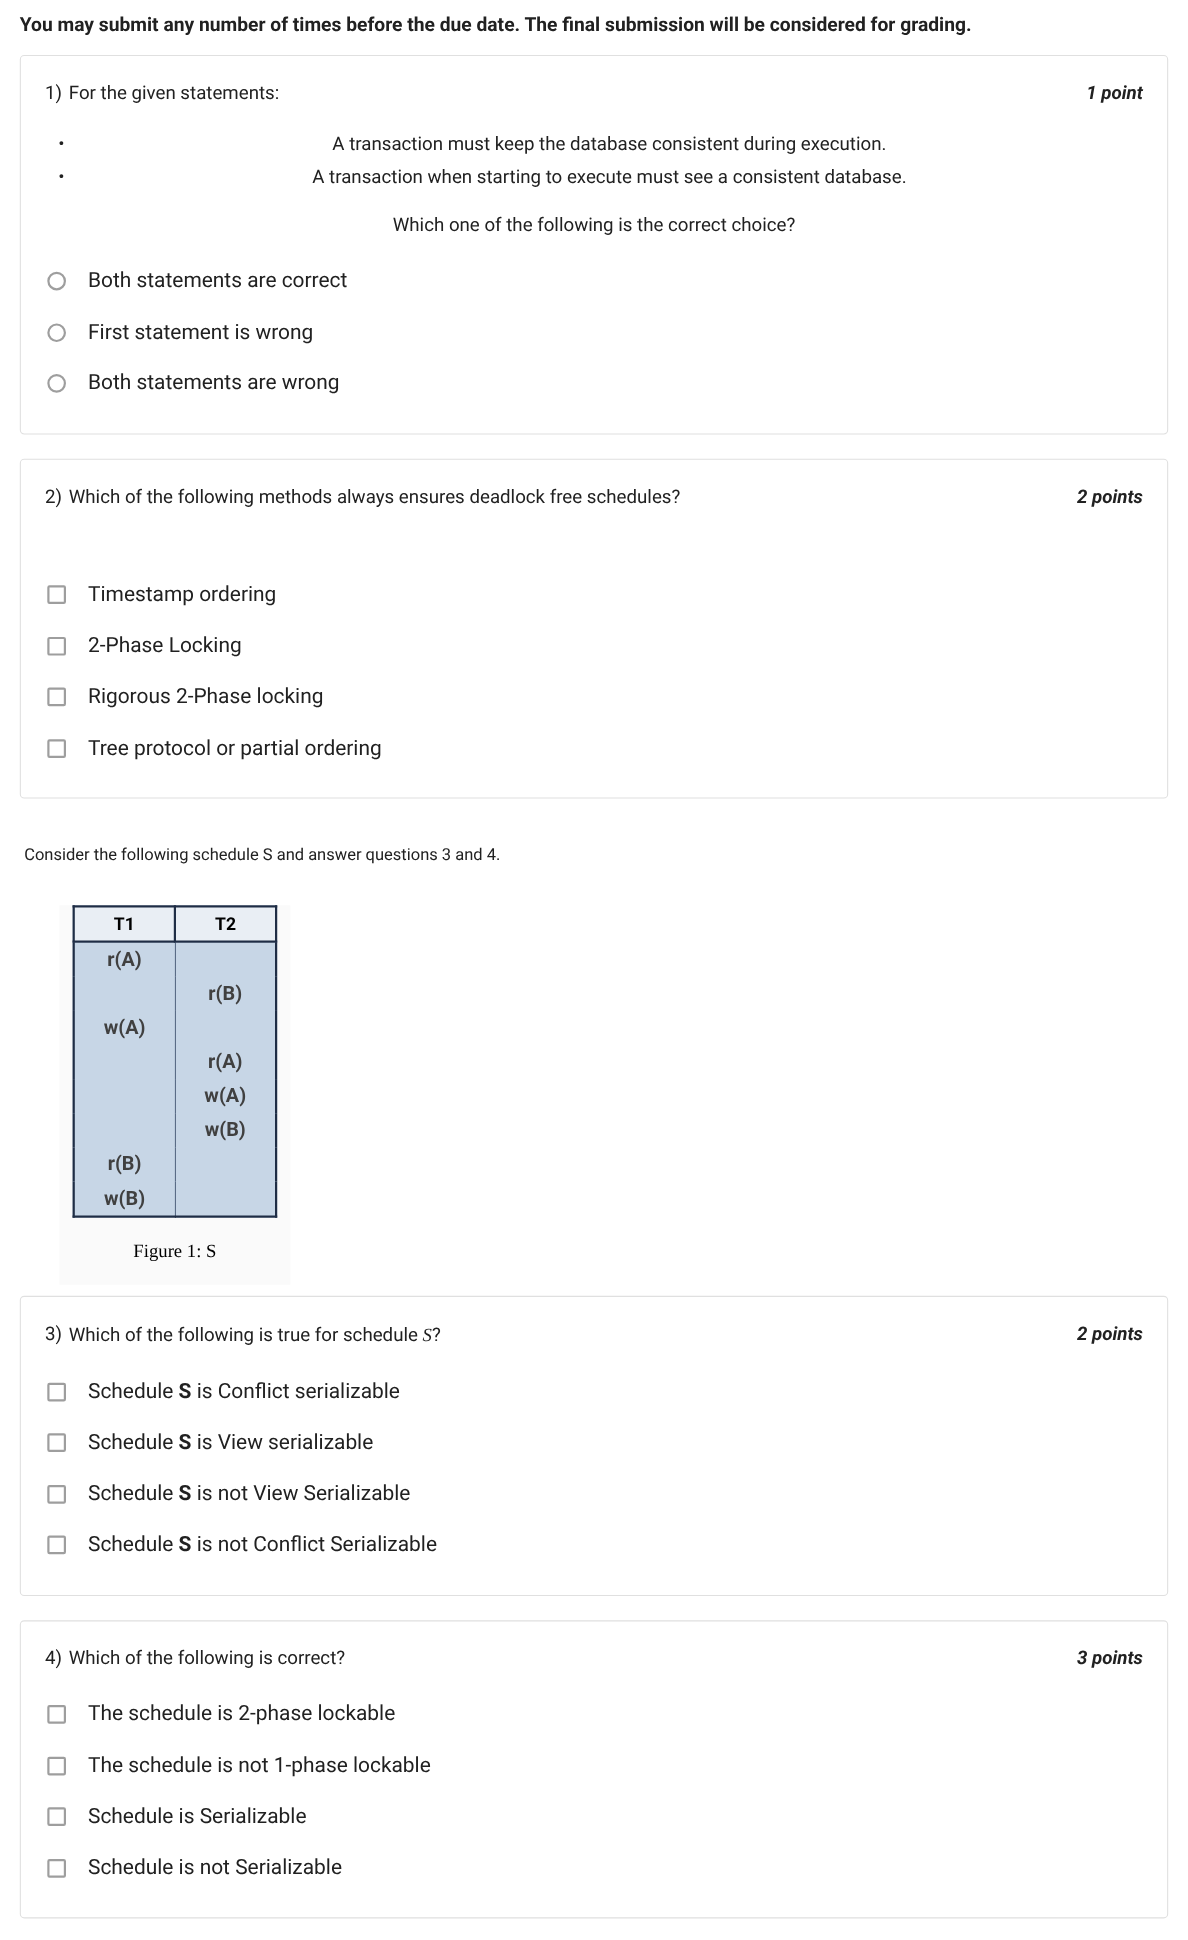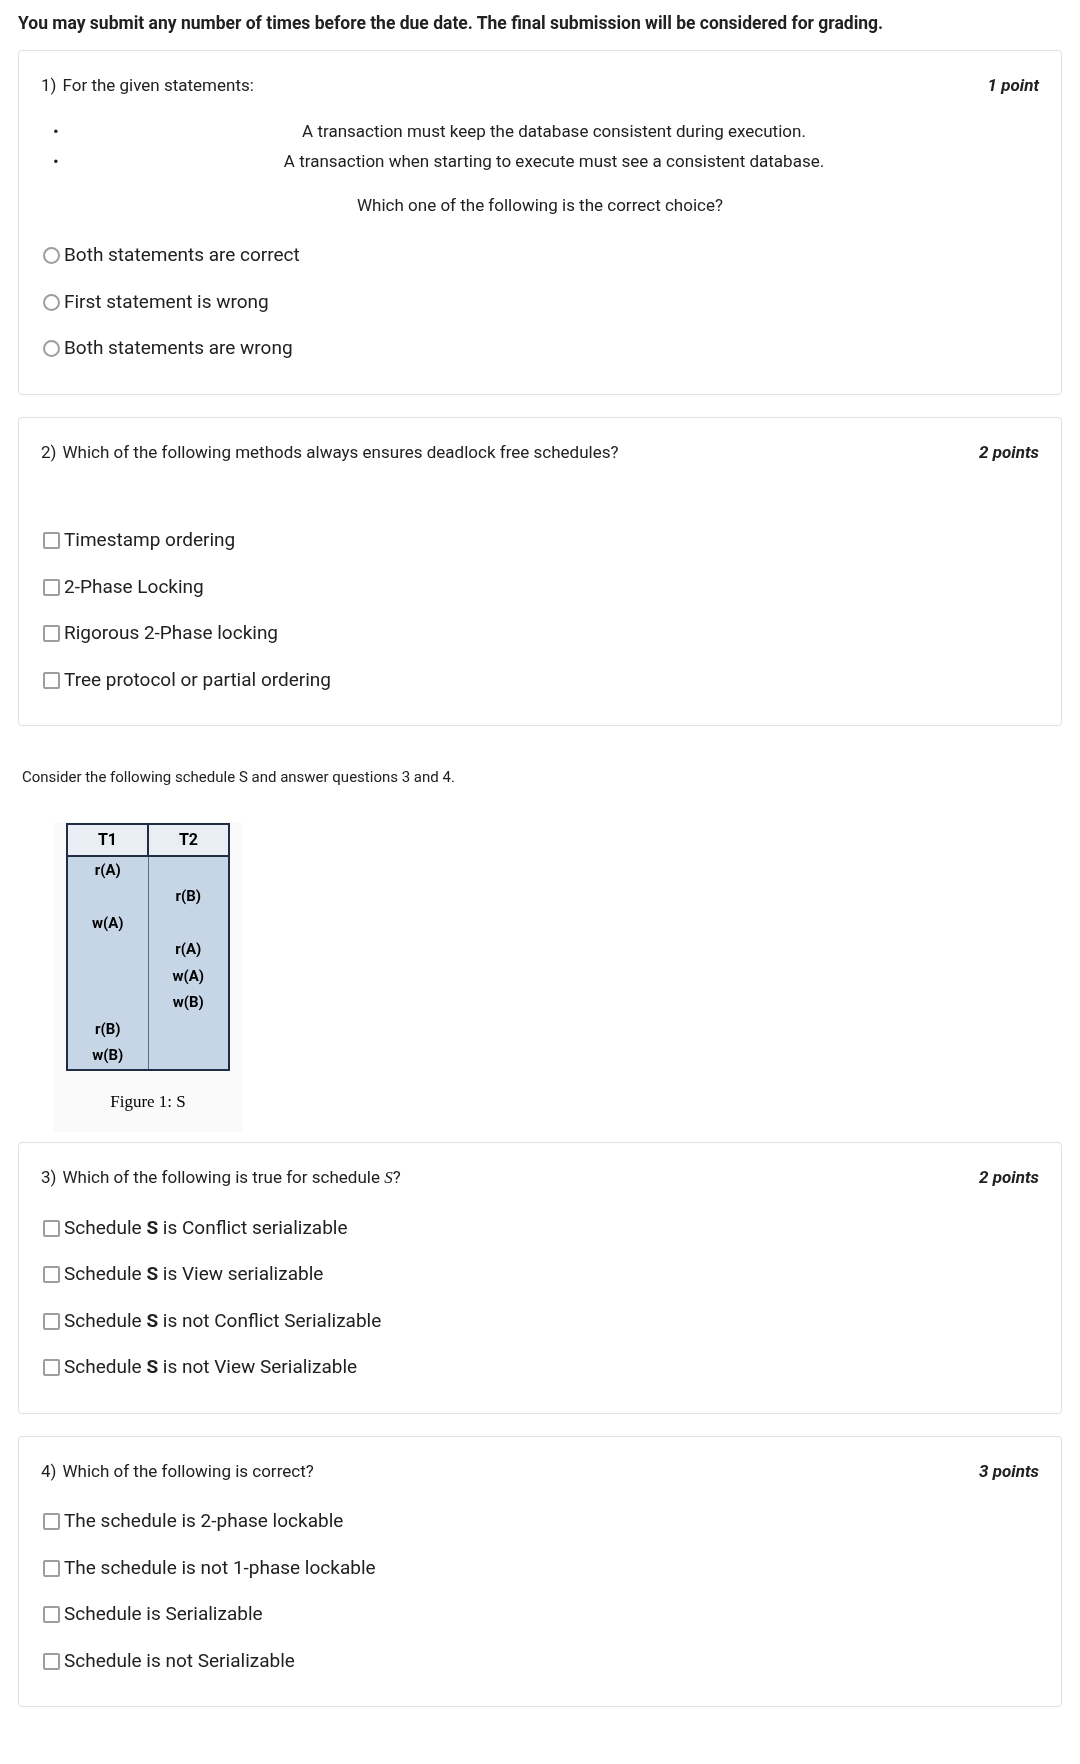--- a/index.html
+++ b/index.html
@@ -38,21 +38,21 @@
     }
     .q-body { padding: 0 22px 22px 22px; text-align: center; }
     .bullets { margin: 16px 0 16px 18px; }
     .bullets li { list-style: none; position: relative; padding-left: 10px; margin-bottom: 5px; font-size: 17px; }
     .bullets li::before { content: "•"; position: absolute; left: -6px; }
     .subprompt { margin: 18px 0 14px 0; }
     .options { margin-top: 14px; }
     .option-row {
       display: flex;
       align-items: center;
-      gap: 4px;
+      gap: 20px;
       padding: 9px 0;
       cursor: pointer;
     }
     .radio-btn {
       width: 17px; height: 17px;
       border: 2px solid #9e9e9e;
       border-radius: 50%;
       flex-shrink: 0;
       margin-left: 2px;
     }
@@ -69,35 +69,35 @@
     .figure-wrap {
       margin: 16px 0 10px 36px;
       background: #fafafa;
       display: inline-block;
       padding: 0 12px 18px 12px;
     }
     .schedule-table {
       border-collapse: collapse;
       background: #c7d6e6;
       border: 2px solid #1f2d45;
-      width: 164px;
+      width: 186px;
     }
     .schedule-table th {
       border: 2px solid #1f2d45;
       background: #e9eef4;
       font-weight: 700;
       font-size: 16px;
       padding: 3px 0;
       width: 50%;
       color: #000;
     }
     .schedule-table td {
-      font-size: 15px;
-      font-weight: 700;
-      color: #000000;
+      font-size: 18px;
+      font-weight: 700;
+      color: #404040;
       text-align: center;
       vertical-align: top;
       padding: 2px 0;
       height: 22px;
       width: 50%;
     }
     .schedule-table tbody tr td:first-child { border-right: 1px solid #5a6c86; }
     .figure-caption {
       text-align: center;
       font-family: Georgia, 'Times New Roman', serif;
@@ -240,25 +240,25 @@
         <div class="option-row">
           <span class="checkbox-btn"></span>
           <span class="option-label"><span>Schedule </span><b>S</b><span> is Conflict serializable</span></span>
         </div>
         <div class="option-row">
           <span class="checkbox-btn"></span>
           <span class="option-label"><span>Schedule </span><b>S</b><span> is View serializable</span></span>
         </div>
         <div class="option-row">
           <span class="checkbox-btn"></span>
+          <span class="option-label"><span>Schedule </span><b>S</b><span> is not View Serializable</span></span>
+        </div>
+        <div class="option-row">
+          <span class="checkbox-btn"></span>
           <span class="option-label"><span>Schedule </span><b>S</b><span> is not Conflict Serializable</span></span>
-        </div>
-        <div class="option-row">
-          <span class="checkbox-btn"></span>
-          <span class="option-label"><span>Schedule </span><b>S</b><span> is not View Serializable</span></span>
         </div>
       </div>
     </div>
   </div>
 
   
   <div class="question-card">
     <div class="question-header">
       <div class="question-number-text">
         <span class="q-number">4)</span>

